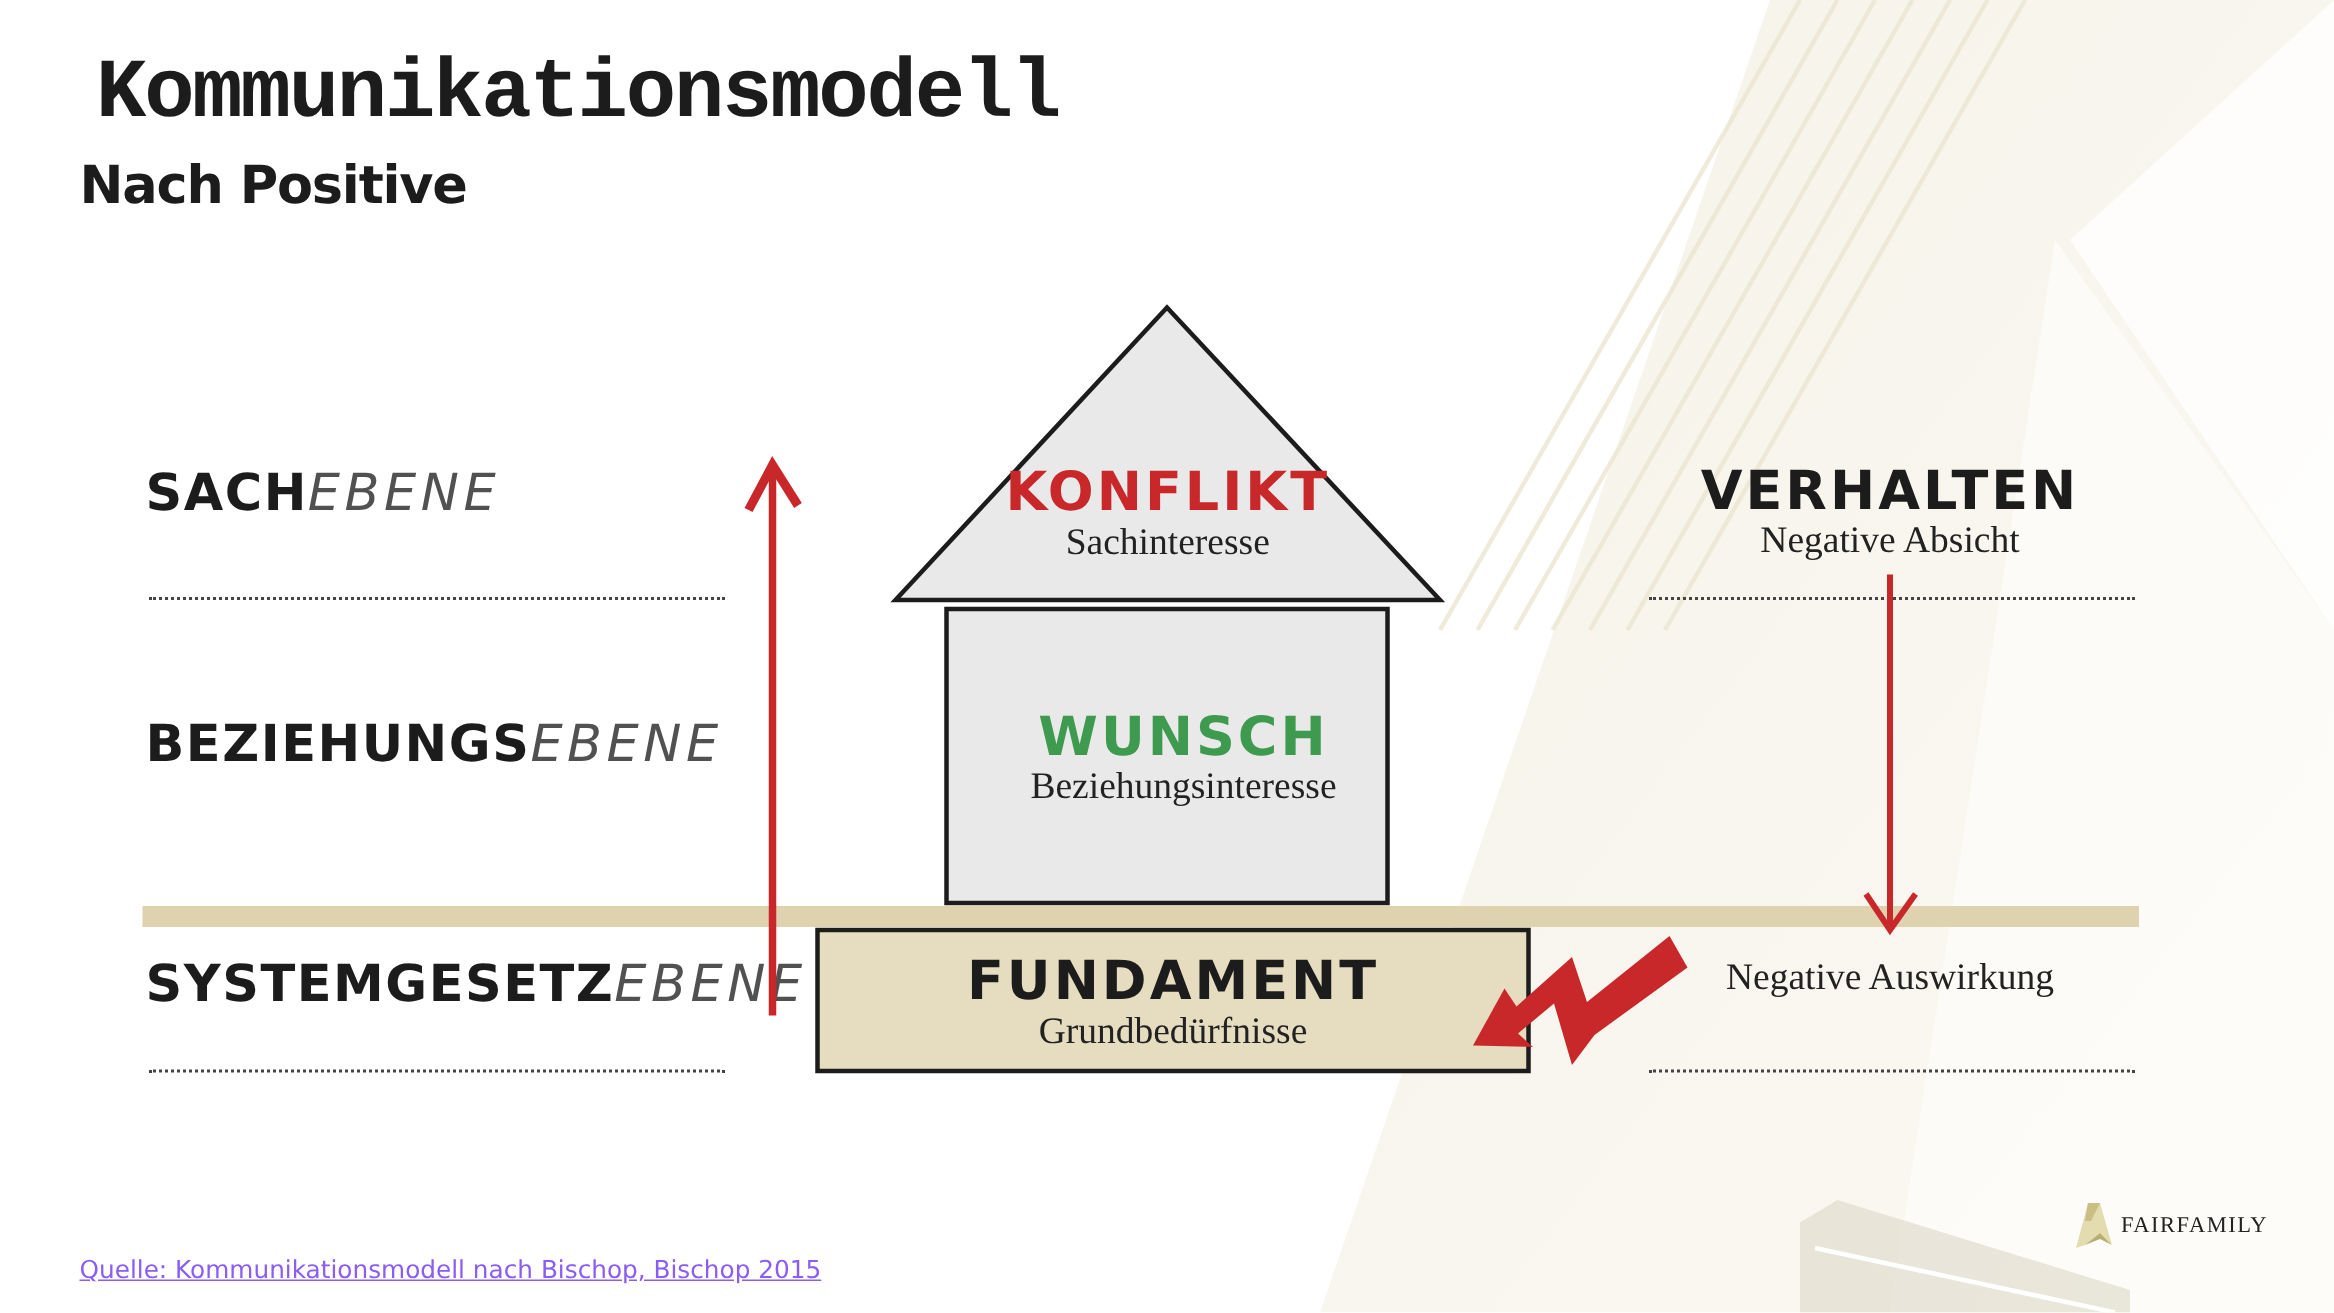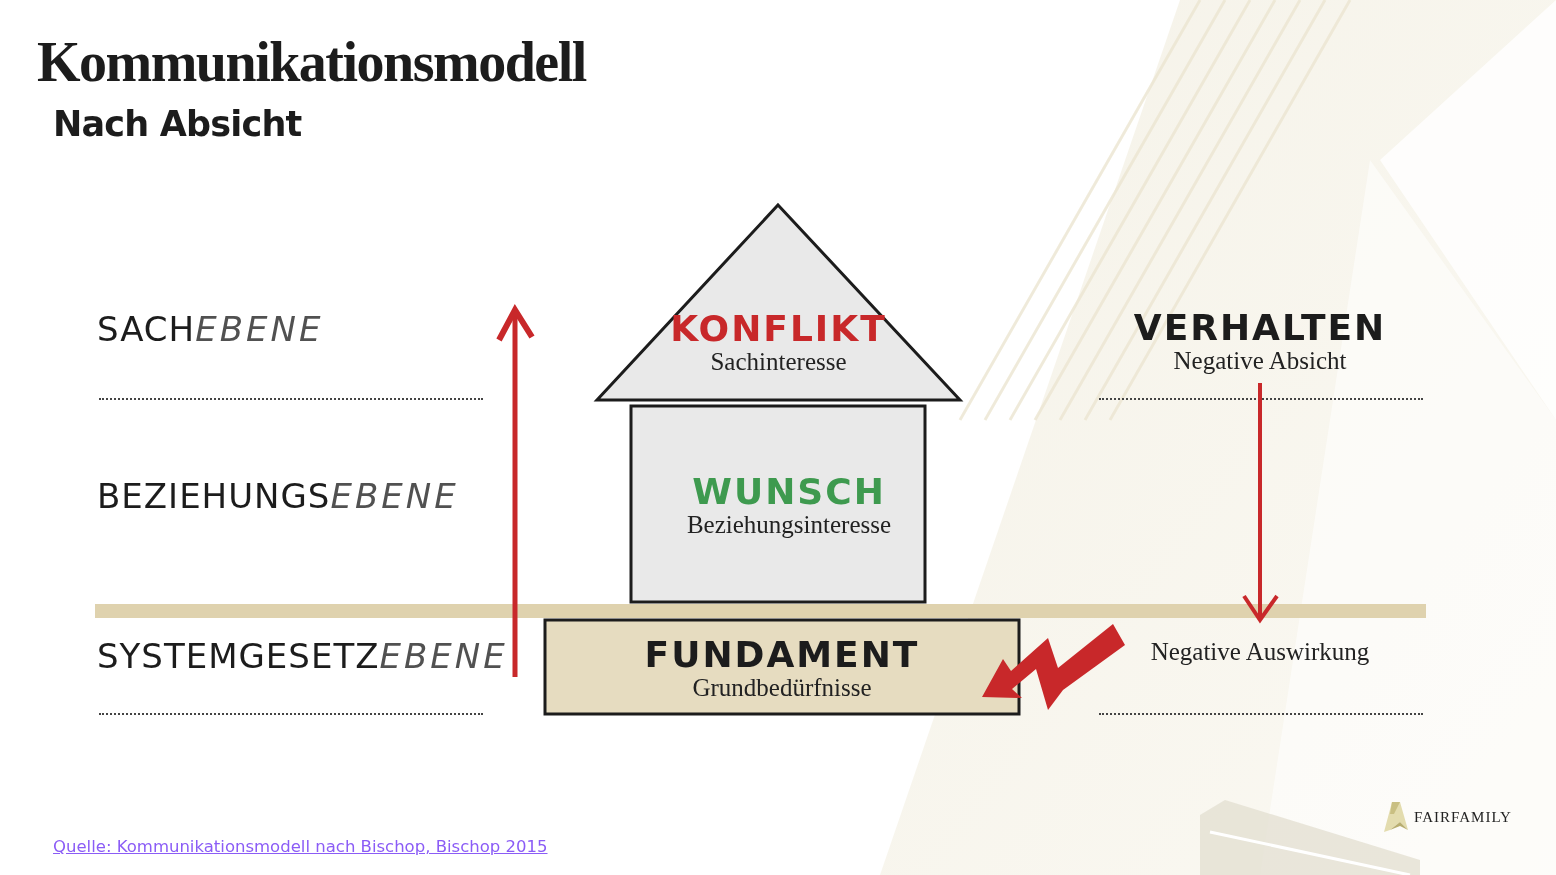--- a/index.html
+++ b/index.html
@@ -4,31 +4,31 @@
   <style>
     html, body { margin:0; padding:0; }
     body {
       width:1556px; height:875px; position:relative; overflow:hidden;
       background:#ffffff;
       font-family:"Liberation Sans", sans-serif;
       color:#1c1c1c;
     }
     .bg-deco { position:absolute; left:0; top:0; width:1556px; height:875px; z-index:0; }
     .title {
-      position:absolute; left:37px; top:30px; margin:0;
-      font-family:Liberation Serif, serif; font-weight:bold; font-size:56px;
+      position:absolute; left:64px; top:30px; margin:0;
+      font-family:Liberation Mono, monospace; font-weight:bold; font-size:56px;
       letter-spacing:-1.5px; color:#1c1c1c; z-index:2;
     }
     .subtitle {
       position:absolute; left:53px; top:104px; margin:0;
       font-family:"DejaVu Sans", sans-serif; font-weight:bold; font-size:35px;
       letter-spacing:-0.8px; color:#1c1c1c; z-index:2;
     }
     .level { position:absolute; left:97px; font-size:34px; letter-spacing:2px; z-index:2; white-space:nowrap; }
-    .level .b { font-family:"DejaVu Sans", sans-serif; font-weight:normal; letter-spacing:1px; }
+    .level .b { font-family:"DejaVu Sans", sans-serif; font-weight:bold; letter-spacing:1px; }
     .level .l { font-family:"DejaVu Sans", sans-serif; font-weight:200; color:#333; letter-spacing:3px; -webkit-text-stroke:0; font-weight:normal; opacity:0.85;font-style:italic;}
     .dots { position:absolute; height:0; border-top:2px dotted #444; z-index:2; }
     .band { position:absolute; left:95px; top:604px; width:1331px; height:14px; background:#dfd2ae; z-index:1; }
     .diagram { position:absolute; left:0; top:0; width:1556px; height:875px; z-index:2; pointer-events:none; }
     .label-block { position:absolute; text-align:center; z-index:3; }
     .label-head { font-family:"DejaVu Sans", sans-serif; font-weight:bold; font-size:36px; letter-spacing:2px; line-height:36px; }
     .label-sub { font-family:Liberation Serif, serif; font-size:25px; line-height:30px; color:#222; }
     .source { position:absolute; left:53px; top:837px; font-family:"DejaVu Sans", sans-serif; font-size:16.5px; color:#8b5cf6; z-index:2;text-decoration:underline; }
     .logo { position:absolute; left:1380px; top:800px; display:flex; align-items:center; gap:4px; z-index:2; }
     .logo-text { font-family:"Liberation Serif", serif; font-size:15px; letter-spacing:1px; color:#222; }
@@ -53,21 +53,21 @@
     <line x1="1275" y1="0" x2="1035" y2="420"></line>
     <line x1="1300" y1="0" x2="1060" y2="420"></line>
     <line x1="1325" y1="0" x2="1085" y2="420"></line>
     <line x1="1350" y1="0" x2="1110" y2="420"></line>
   </g>
   <polygon points="1225,800 1420,860 1420,875 1200,875 1200,815" fill="#e4e0d2" opacity="0.8"></polygon>
   <line x1="1210" y1="832" x2="1410" y2="875" stroke="#ffffff" stroke-width="3"></line>
 </svg>
 
 <h1 class="title">Kommunikationsmodell</h1>
-<h2 class="subtitle">Nach Absicht</h2>
+<h2 class="subtitle">Nach Positive</h2>
 
 <div class="level" style="top:309px;">
   <span class="b">SACH</span><span class="l">EBENE</span>
 </div>
 <div class="level" style="top:476px;">
   <span class="b">BEZIEHUNGS</span><span class="l">EBENE</span>
 </div>
 <div class="level" style="top:636px;">
   <span class="b">SYSTEMGESETZ</span><span class="l">EBENE</span>
 </div>

